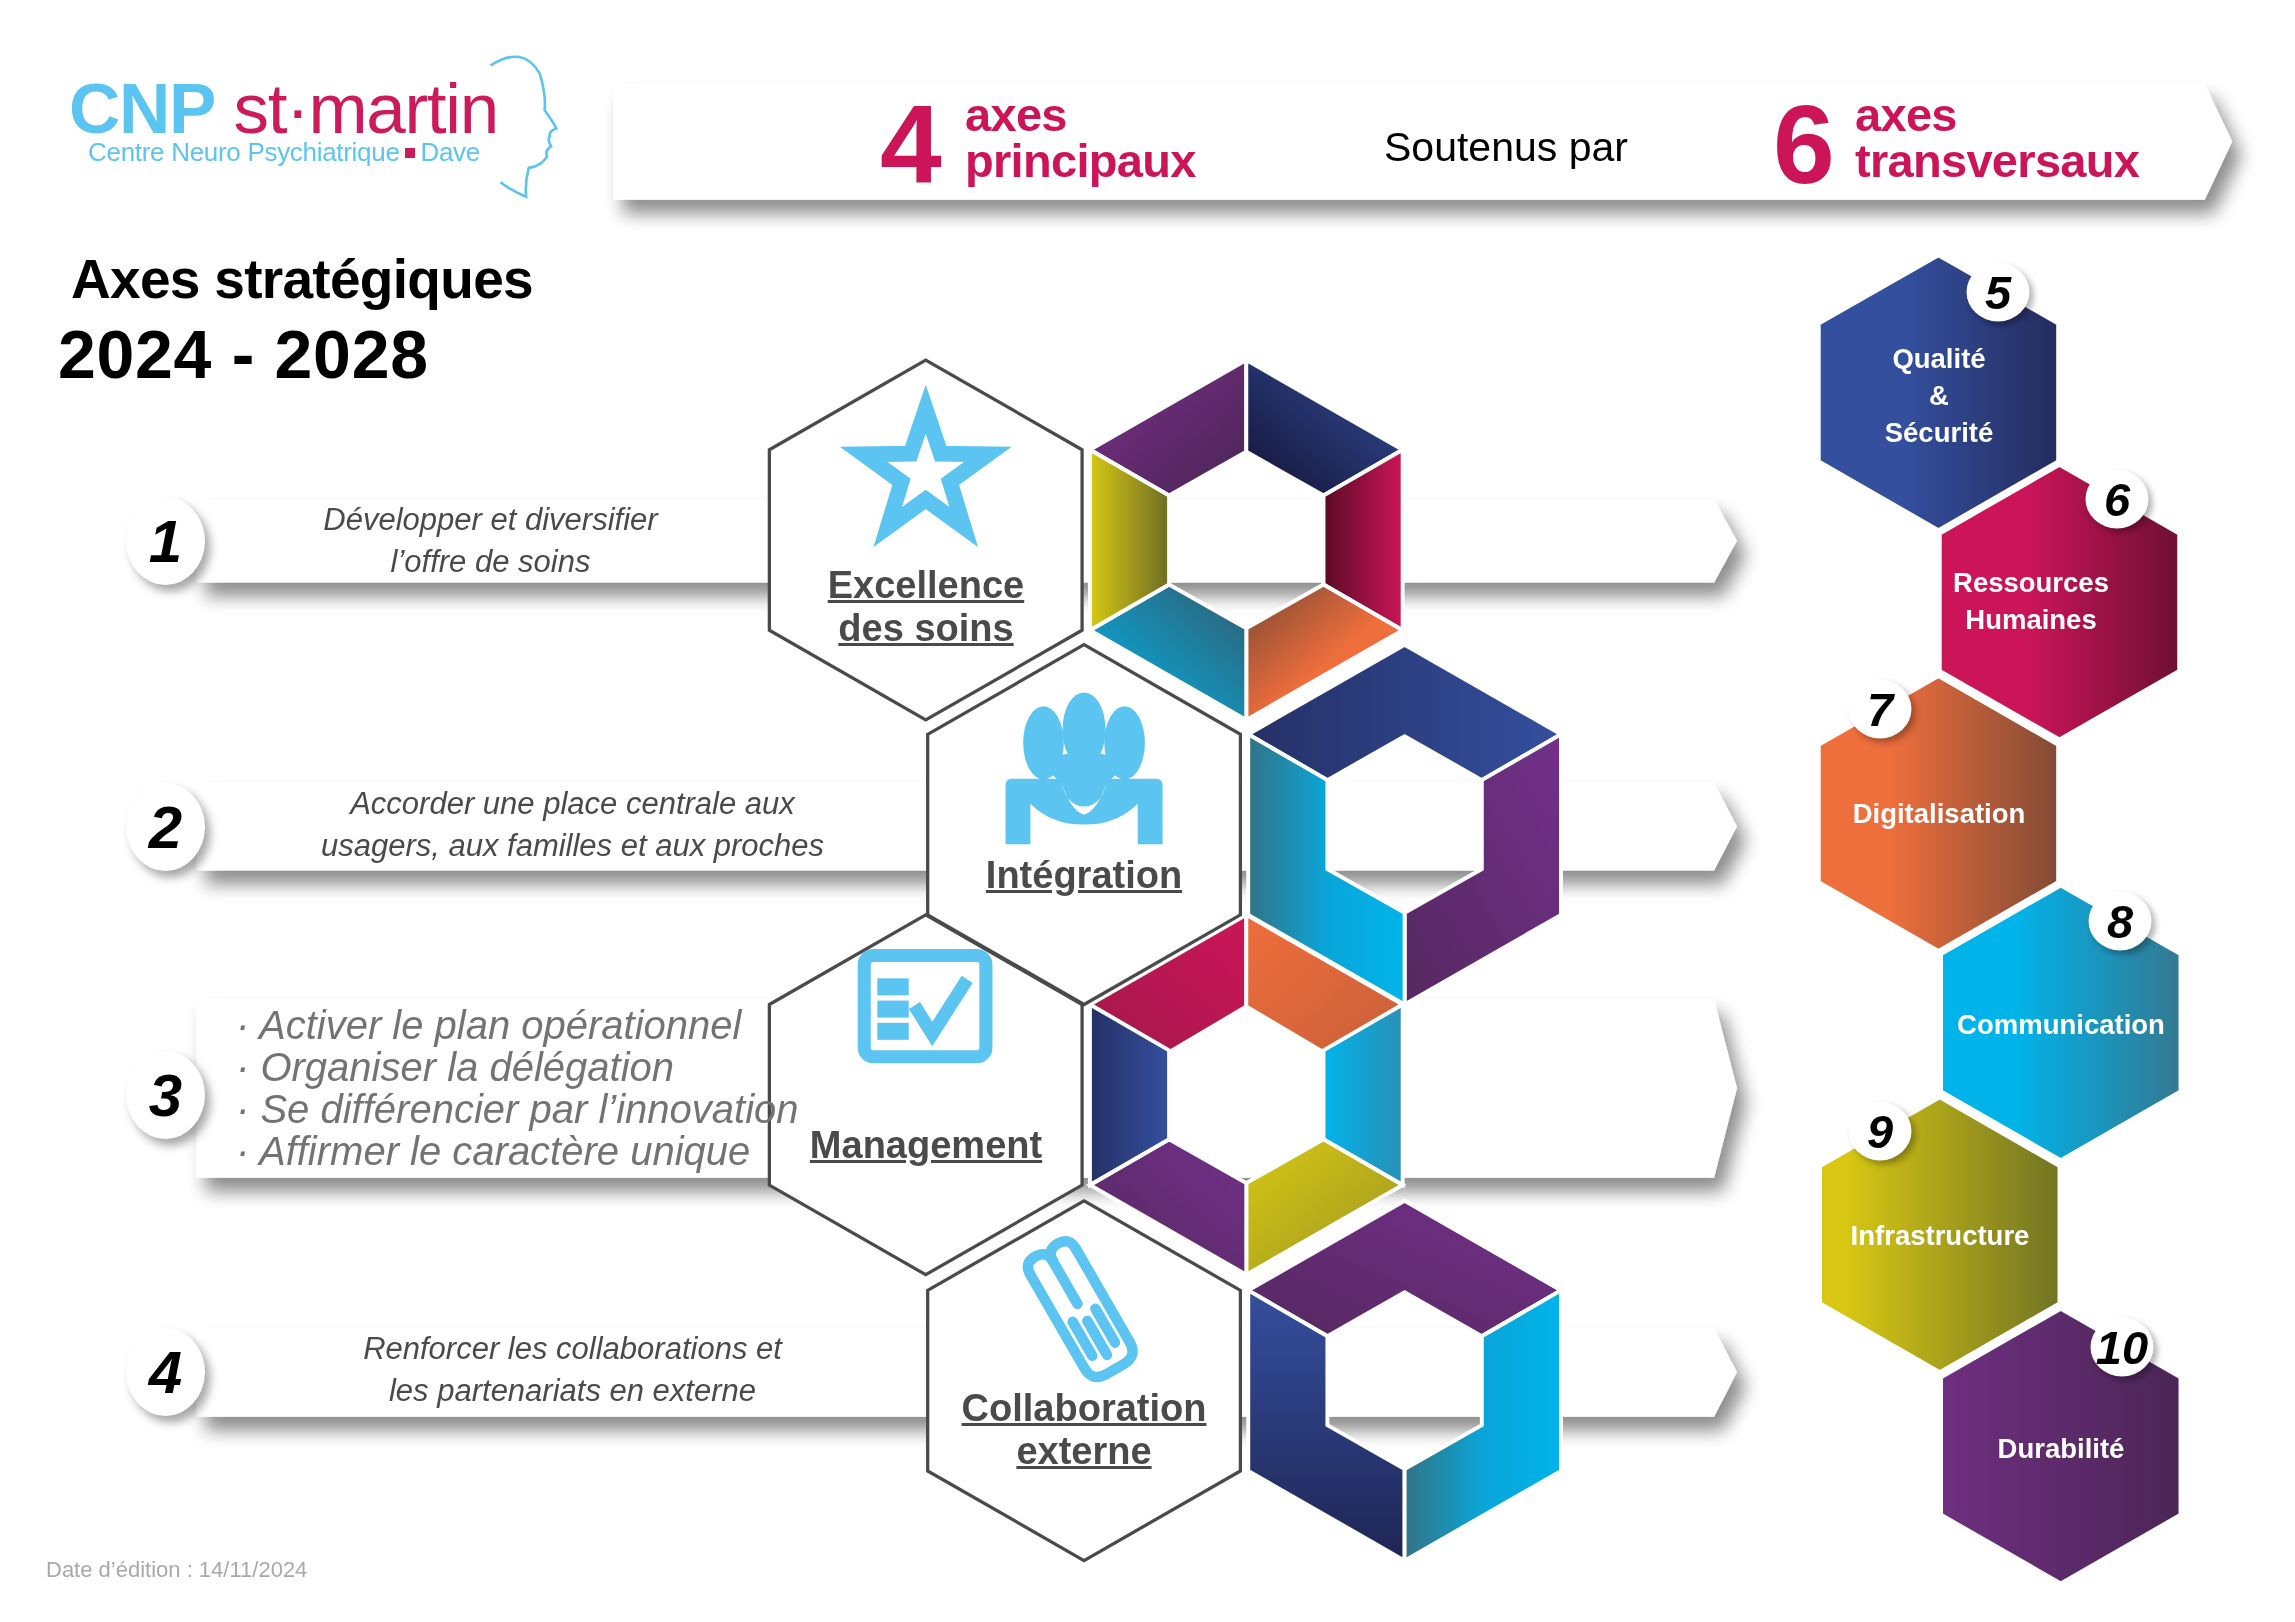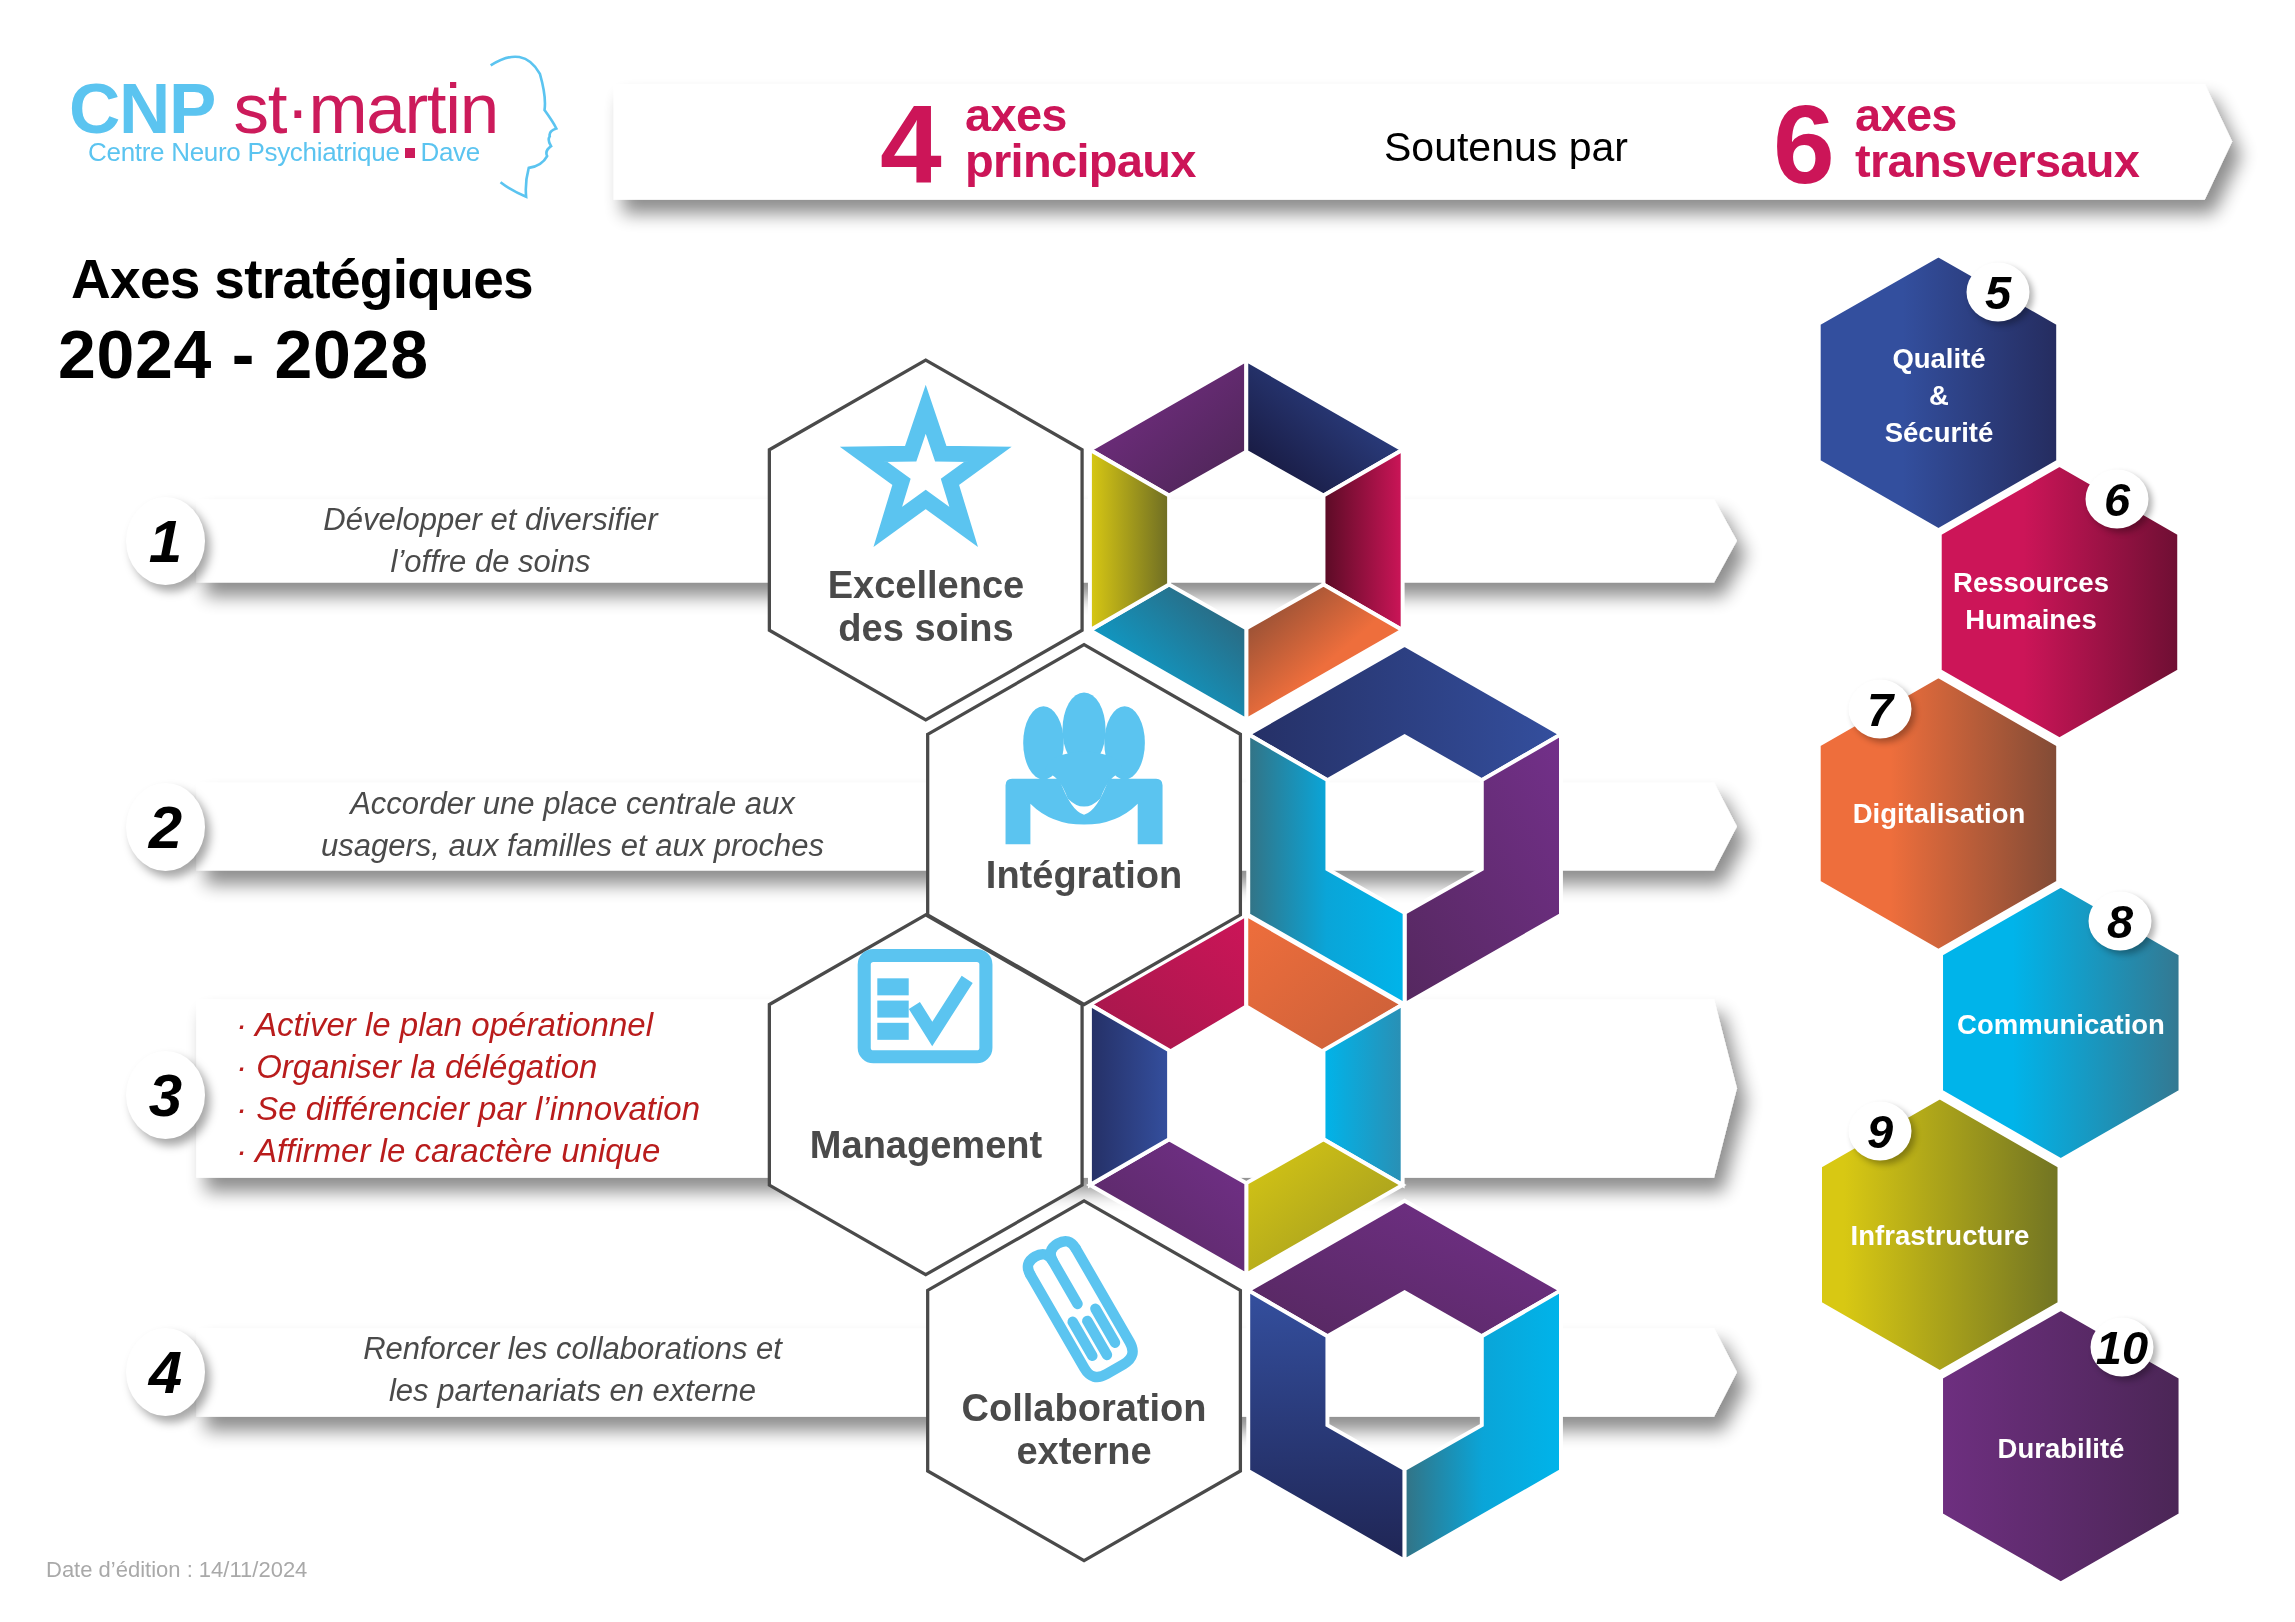--- a/index.html
+++ b/index.html
@@ -27,29 +27,29 @@
   
   .big-num { position: absolute; font-size: 111px; font-weight: 700; color: #cc1558; line-height: 1; }
   .big-lbl { position: absolute; font-size: 47px; font-weight: 700; color: #cc1558; line-height: 0.95;
              letter-spacing: -0.7px; white-space: nowrap; }
   .soutenus { position: absolute; left: 1384px; top: 124px; font-size: 41px; 
               color: #000; white-space: nowrap; }
 
   
   .row-text { position: absolute; text-align: center; font-style: italic; color: #4a4a4a;
               font-size: 31px; line-height: 42px; white-space: nowrap; }
-  .row-list { position: absolute; font-style: italic; color: #b91c1c; font-size: 33px; line-height: 42px;
+  .row-list { position: absolute; font-style: italic; color: #737373; font-size: 40px; line-height: 42px;
               white-space: nowrap; }
   .num-circle { position: absolute; width: 79px; height: 88px; border-radius: 50%; background: #fff;
                 box-shadow: 5.2px 6.5px 9.2px rgba(0,0,0,0.35); display: flex; align-items: center;
                 justify-content: center; font-size: 60px; font-weight: 700; font-style: italic; color: #000; }
 
   
   .hex-label { position: absolute; text-align: center; font-weight: 700; color: #4a4a4a;
-               font-size: 38px; line-height: 43px; white-space: nowrap; transform: translateX(-50%); }
+               font-size: 38px; line-height: 43px; white-space: nowrap; transform: translateX(-50%); text-decoration: underline; }
 
   
   .rhex-label { position: absolute; text-align: center; font-weight: 700; color: #fff;
                 font-size: 27.5px; line-height: 37px; white-space: nowrap; transform: translate(-50%, -50%); }
   .rnum { position: absolute; width: 63px; height: 59px; border-radius: 50%; background: #fff;
           box-shadow: 3.9px 3.9px 6.5px rgba(0,0,0,0.3); display: flex; align-items: center; justify-content: center;
           font-size: 47px; font-weight: 700; font-style: italic; color: #000; transform: translate(-50%, -50%); }
 
   .footer-date { position: absolute; left: 46px; top: 1557px; font-size: 22px; color: #a9a9a9; white-space: nowrap; text-align: right; }
 </style>

